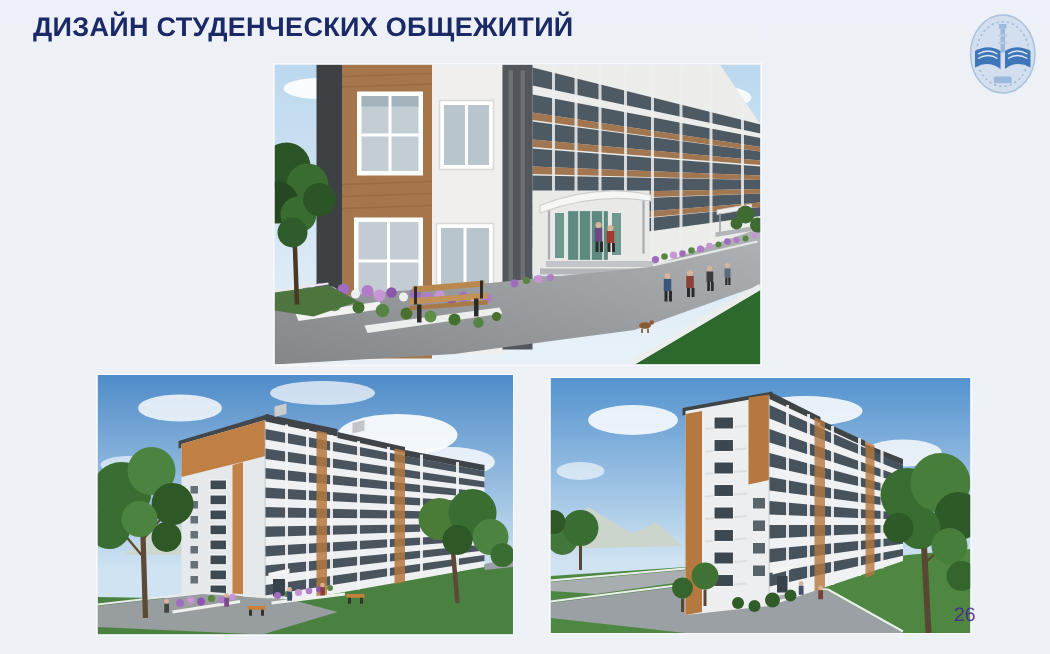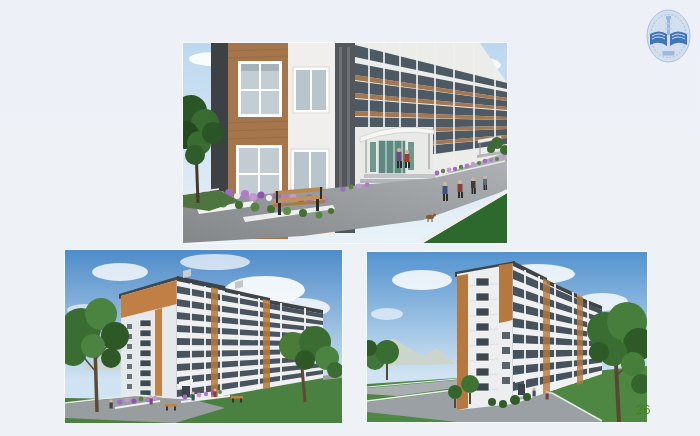--- a/index.html
+++ b/index.html
@@ -15,28 +15,29 @@
     white-space:nowrap;
   }
   .logo{position:absolute;left:645px;top:7px;width:47px;height:57px;}
   .render{position:absolute;outline:1px solid #f8fafc;box-shadow:0 0 0 1px rgba(175,186,200,.28);background:#dfe8f0;}
   #img-top{left:183px;top:43px;width:324px;height:200px;}
   #img-bl{left:65px;top:250px;width:277px;height:173px;}
   #img-br{left:367px;top:252px;width:280px;height:170px;}
   .render svg{display:block;width:100%;height:100%;}
   .page-number{
     position:absolute;left:636px;top:402px;
-    font-size:13px;color:#4d7c0f;opacity:.85;z-index:5;
+    font-size:13px;color:#4c1d95;opacity:.85;z-index:5;
   }
 </style>
 </head>
 <body>
 
 <div class="slide">
 
+  <h1 class="slide-title">ДИЗАЙН СТУДЕНЧЕСКИХ ОБЩЕЖИТИЙ</h1>
 
   <svg class="logo" viewBox="0 0 47 57" aria-hidden="true">
     <ellipse cx="23.5" cy="29" rx="21.5" ry="26" fill="#d3dfef" stroke="#aac2de" stroke-width="1"></ellipse>
     <ellipse cx="23.5" cy="29" rx="17.5" ry="21.5" fill="none" stroke="#9db8da" stroke-width="1" stroke-dasharray="1.5,2"></ellipse>
     <rect x="21" y="9" width="5" height="3" fill="#9db8da"></rect>
     <rect x="22" y="12" width="3" height="16" fill="#9db8da"></rect>
     <rect x="20.5" y="16" width="6" height="1.4" fill="#b9cce4"></rect>
     <rect x="20.5" y="21" width="6" height="1.4" fill="#b9cce4"></rect>
     <path d="M5,27 Q14,22 22,27 L22,39 Q14,33 5,38 Z" fill="#3f76ba"></path>
     <path d="M42,27 Q33,22 25,27 L25,39 Q33,33 42,38 Z" fill="#3f76ba"></path>

